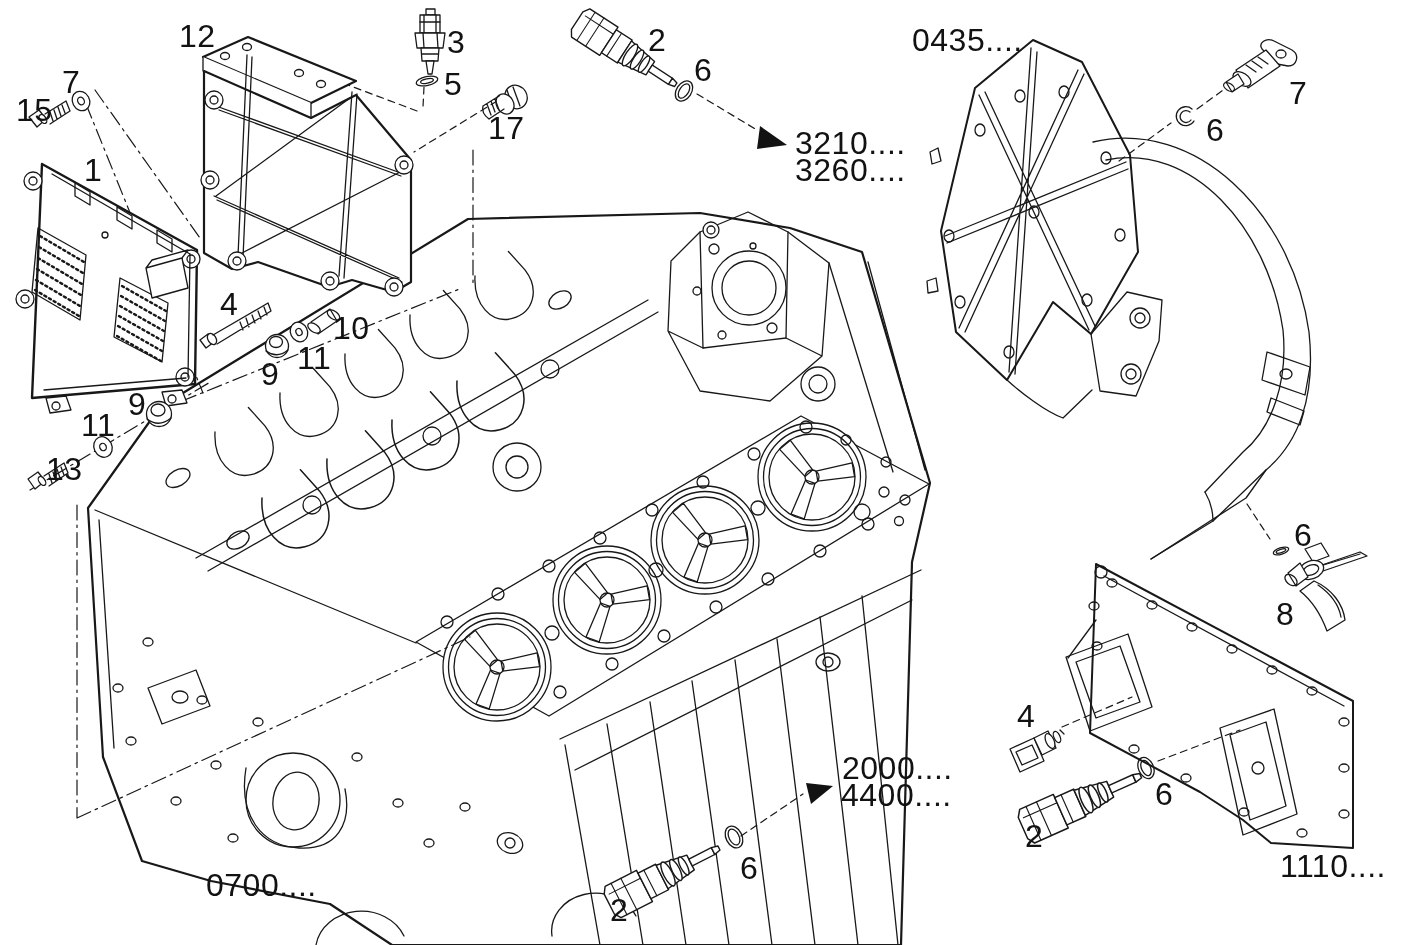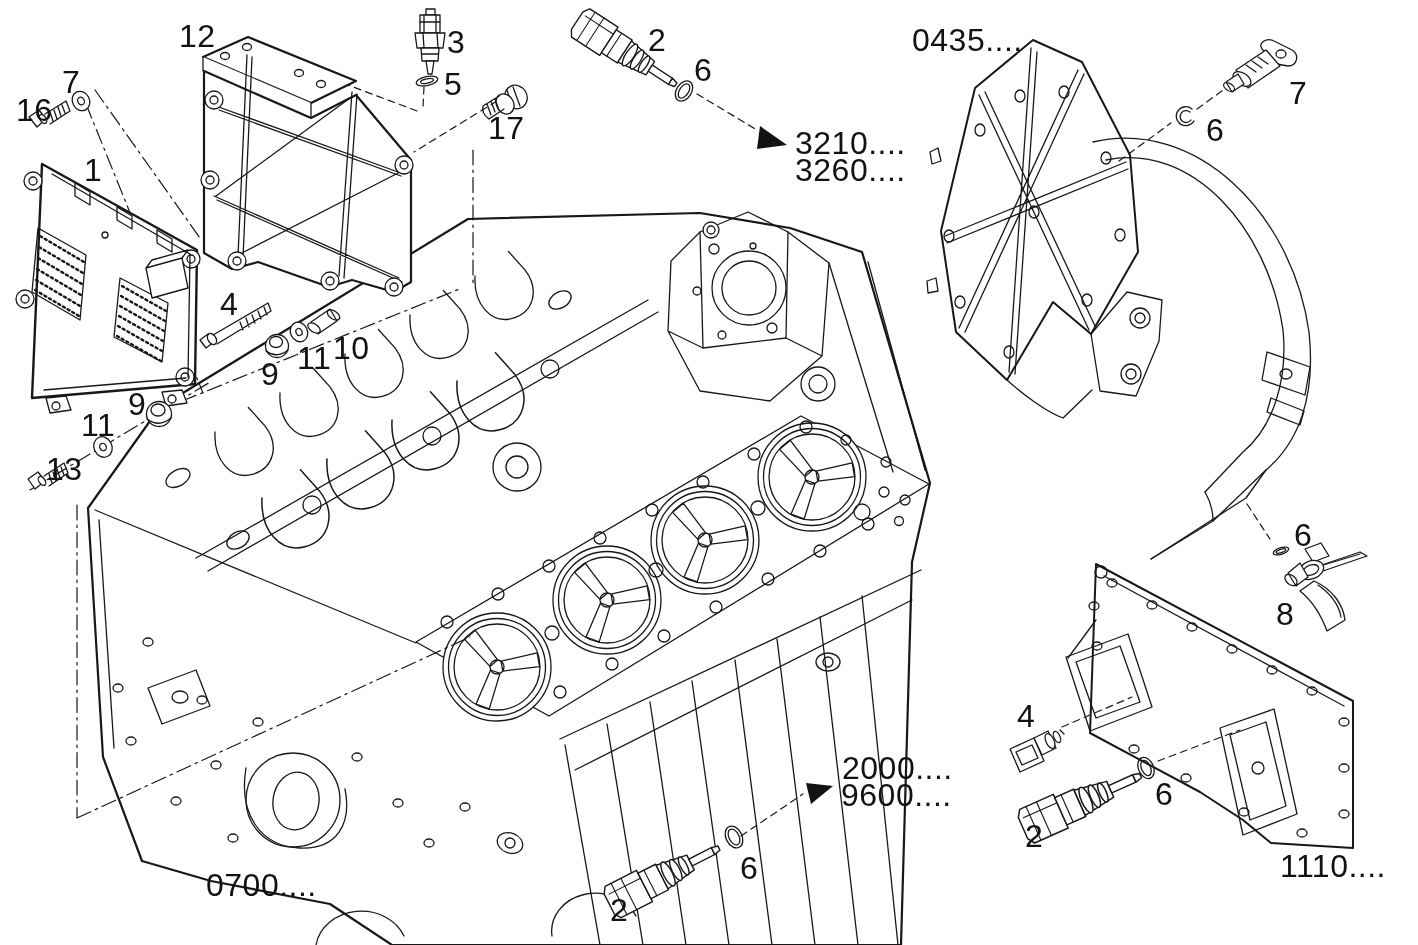--- a/index.html
+++ b/index.html
@@ -421,44 +421,44 @@
     </g>
 
     <g stroke="none" fill="#121212">
       <polygon points="787,145 760,126 757,149"></polygon>
       <polygon points="833,786 806,783 811,804"></polygon>
     </g>
   </g>
 </svg>
 
 <div id="annotations">
-      <span class="ann" style="left: 16px; top: 94px;">16</span>
+      <span class="ann" style="left: 16px; top: 94px;">15</span>
       <span class="ann" style="left: 62px; top: 66px;">7</span>
       <span class="ann" style="left: 179px; top: 20px;">12</span>
       <span class="ann" style="left: 84px; top: 154px;">1</span>
       <span class="ann" style="left: 447px; top: 26px;">3</span>
       <span class="ann" style="left: 444px; top: 68px;">5</span>
       <span class="ann" style="left: 488px; top: 112px;">17</span>
       <span class="ann" style="left: 648px; top: 24px;">2</span>
       <span class="ann" style="left: 694px; top: 54px;">6</span>
       <span class="ann" style="left: 795px; top: 127px;">3210....</span>
       <span class="ann" style="left: 795px; top: 154px;">3260....</span>
       <span class="ann" style="left: 912px; top: 24px;">0435....</span>
       <span class="ann" style="left: 1289px; top: 77px;">7</span>
       <span class="ann" style="left: 1206px; top: 114px;">6</span>
       <span class="ann" style="left: 220px; top: 288px;">4</span>
-      <span class="ann" style="left: 333px; top: 312px; margin-top: 20px;">10</span>
+      <span class="ann" style="left: 333px; top: 312px;">10</span>
       <span class="ann" style="left: 297px; top: 342px;">11</span>
       <span class="ann" style="left: 261px; top: 358px;">9</span>
       <span class="ann" style="left: 128px; top: 388px;">9</span>
       <span class="ann" style="left: 81px; top: 409px;">11</span>
       <span class="ann" style="left: 14px; top: 453px; margin-left: 32px;">13</span>
       <span class="ann" style="left: 206px; top: 869px;">0700....</span>
       <span class="ann" style="left: 842px; top: 752px;">2000....</span>
-      <span class="ann" style="left: 841px; top: 779px;">9600....</span>
+      <span class="ann" style="left: 841px; top: 779px;">4400....</span>
       <span class="ann" style="left: 610px; top: 894px;">2</span>
       <span class="ann" style="left: 740px; top: 852px;">6</span>
       <span class="ann" style="left: 1017px; top: 700px;">4</span>
       <span class="ann" style="left: 1155px; top: 778px;">6</span>
       <span class="ann" style="left: 1025px; top: 820px;">2</span>
       <span class="ann" style="left: 1276px; top: 598px;">8</span>
       <span class="ann" style="left: 1294px; top: 519px;">6</span>
       <span class="ann" style="left: 1280px; top: 850px;">1110....</span>
     </div>
 </div>

